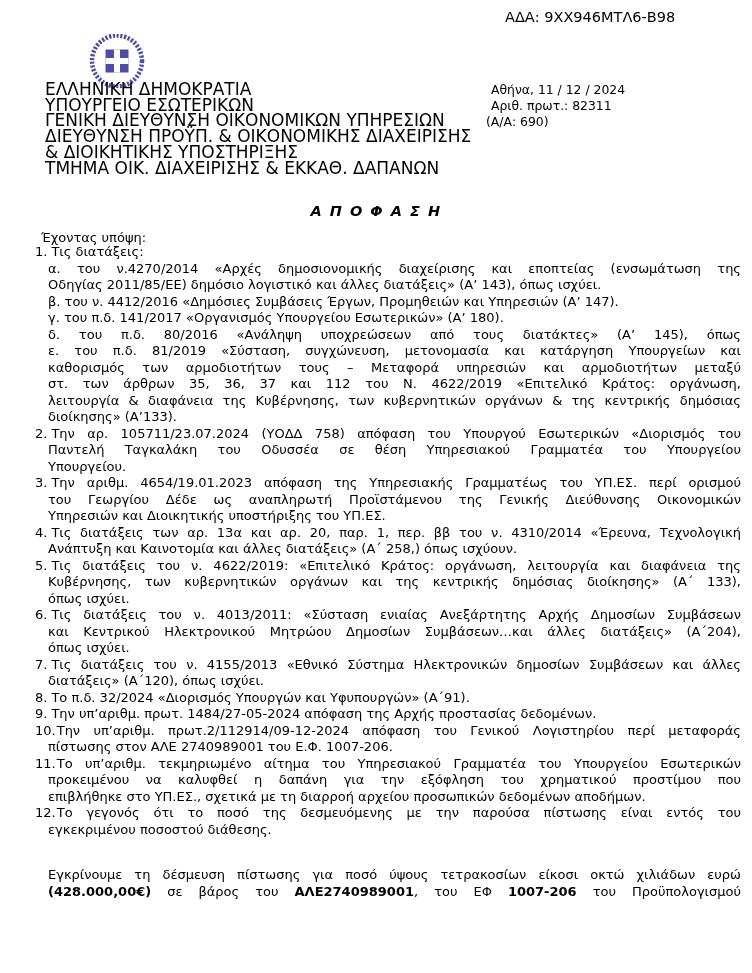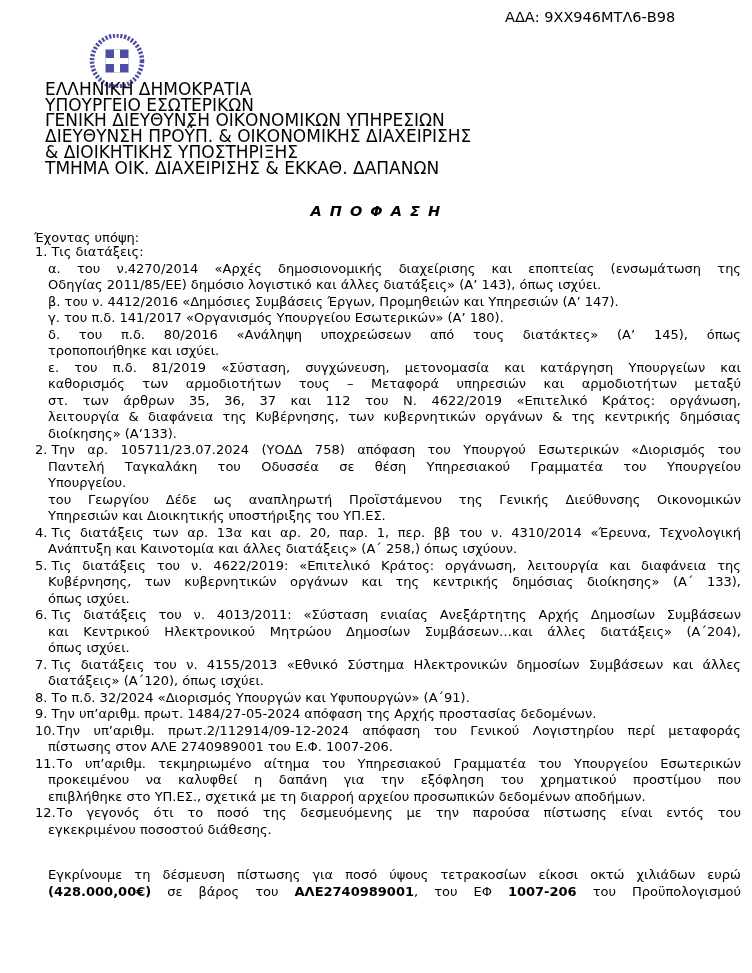--- a/index.html
+++ b/index.html
@@ -9,21 +9,21 @@
   }
   .ada{position:absolute;left:505px;top:9px;font-size:14.5px;white-space:nowrap;}
   .emblem{position:absolute;left:89px;top:34px;}
   .org{position:absolute;left:45px;top:82px;font-size:17px;line-height:15.7px;white-space:nowrap;}
   .info{position:absolute;left:486px;top:82px;font-size:12.4px;line-height:15.8px;white-space:nowrap;}
   .info .ind{margin-left:5px;}
   .title{
     position:absolute;left:0;top:203px;width:100%;text-align:center;
     font-weight:bold;font-style:italic;font-size:14.5px;letter-spacing:1.5px;
   }
-  .having{position:absolute;left:34px;top:230px;font-size:13px;}
+  .having{position:absolute;left:41px;top:230px;font-size:13px;}
   .flow{position:absolute;left:48px;top:244px;width:693px;font-size:13px;line-height:16.5px;}
   .line{text-align:justify;}
   .line.stretch{text-align-last:justify;-moz-text-align-last:justify;}
   .line.first{text-indent:-13px;}
   .num.n1{padding-right:4px;}
   .num.n2{padding-right:1px;}
   .approval{margin-top:29px;}
   b{font-weight:bold;}
 </style>
 </head>
@@ -43,47 +43,52 @@
 
   <div class="org">
     <div>ΕΛΛΗΝΙΚΗ ΔΗΜΟΚΡΑΤΙΑ</div>
     <div>ΥΠΟΥΡΓΕΙΟ ΕΣΩΤΕΡΙΚΩΝ</div>
     <div>ΓΕΝΙΚΗ ΔΙΕΥΘΥΝΣΗ ΟΙΚΟΝΟΜΙΚΩΝ ΥΠΗΡΕΣΙΩΝ</div>
     <div>ΔΙΕΥΘΥΝΣΗ ΠΡΟΫΠ. &amp; ΟΙΚΟΝΟΜΙΚΗΣ ΔΙΑΧΕΙΡΙΣΗΣ</div>
     <div>&amp; ΔΙΟΙΚΗΤΙΚΗΣ ΥΠΟΣΤΗΡΙΞΗΣ</div>
     <div>ΤΜΗΜΑ ΟΙΚ. ΔΙΑΧΕΙΡΙΣΗΣ &amp; ΕΚΚΑΘ. ΔΑΠΑΝΩΝ</div>
   </div>
 
+  <div class="info">
+    <div class="ind">Αθήνα, 11 / 12 / 2024</div>
+    <div class="ind">Αριθ. πρωτ.: 82311</div>
+    <div>(Α/Α:  690)</div>
+  </div>
 
   <div class="title">Α Π Ο Φ Α Σ Η</div>
 
   <div class="having">Έχοντας υπόψη:</div>
 
   <div class="flow">
     <div>
         <div>
           <div class="line first"><span class="num n1">1.</span>Τις διατάξεις:</div>
           <div class="line stretch">α. του ν.4270/2014 «Αρχές δημοσιονομικής διαχείρισης και εποπτείας (ενσωμάτωση της</div>
           <div class="line">Οδηγίας 2011/85/ΕΕ) δημόσιο λογιστικό και άλλες διατάξεις» (Α’ 143), όπως ισχύει.</div>
           <div class="line">β. του ν. 4412/2016 «Δημόσιες Συμβάσεις Έργων, Προμηθειών και Υπηρεσιών (Α’ 147).</div>
           <div class="line">γ. του π.δ. 141/2017 «Οργανισμός Υπουργείου Εσωτερικών» (Α’ 180).</div>
           <div class="line stretch">δ. του π.δ. 80/2016 «Ανάληψη υποχρεώσεων από τους διατάκτες» (Α’ 145), όπως</div>
-          <div class="line">τροποποιήθηκε και ισχύει.</div>
           <div class="line stretch">ε. του π.δ. 81/2019 «Σύσταση, συγχώνευση, μετονομασία και κατάργηση Υπουργείων και</div>
           <div class="line stretch">καθορισμός των αρμοδιοτήτων τους – Μεταφορά υπηρεσιών και αρμοδιοτήτων μεταξύ</div>
           <div class="line stretch">στ. των άρθρων 35, 36, 37 και 112 του Ν. 4622/2019 «Επιτελικό Κράτος: οργάνωση,</div>
           <div class="line stretch">λειτουργία &amp; διαφάνεια της Κυβέρνησης, των κυβερνητικών οργάνων &amp; της κεντρικής δημόσιας</div>
           <div class="line">διοίκησης» (Α’133).</div>
         </div>
         <div>
           <div class="line stretch first"><span class="num n1">2.</span>Την αρ. 105711/23.07.2024 (ΥΟΔΔ 758) απόφαση του Υπουργού Εσωτερικών «Διορισμός του</div>
           <div class="line stretch">Παντελή Ταγκαλάκη του Οδυσσέα σε θέση Υπηρεσιακού Γραμματέα του Υπουργείου</div>
           <div class="line">Υπουργείου.</div>
         </div>
         <div>
+          <div class="line stretch first"><span class="num n1">3.</span>Την αριθμ. 4654/19.01.2023 απόφαση της Υπηρεσιακής Γραμματέως του ΥΠ.ΕΣ. περί  ορισμού</div>
           <div class="line stretch">του Γεωργίου Δέδε ως αναπληρωτή Προϊστάμενου της Γενικής Διεύθυνσης Οικονομικών</div>
           <div class="line">Υπηρεσιών και Διοικητικής υποστήριξης του ΥΠ.ΕΣ.</div>
         </div>
         <div>
           <div class="line stretch first"><span class="num n1">4.</span>Τις διατάξεις των αρ. 13α και αρ. 20, παρ. 1, περ. ββ του ν. 4310/2014 «Έρευνα, Τεχνολογική</div>
           <div class="line">Ανάπτυξη και Καινοτομία και άλλες διατάξεις» (Α΄ 258,) όπως ισχύουν.</div>
         </div>
         <div>
           <div class="line stretch first"><span class="num n1">5.</span>Τις διατάξεις του ν. 4622/2019: «Επιτελικό Κράτος: οργάνωση, λειτουργία και διαφάνεια της</div>
           <div class="line stretch">Κυβέρνησης, των κυβερνητικών οργάνων και της κεντρικής δημόσιας διοίκησης» (Α΄ 133),</div>

